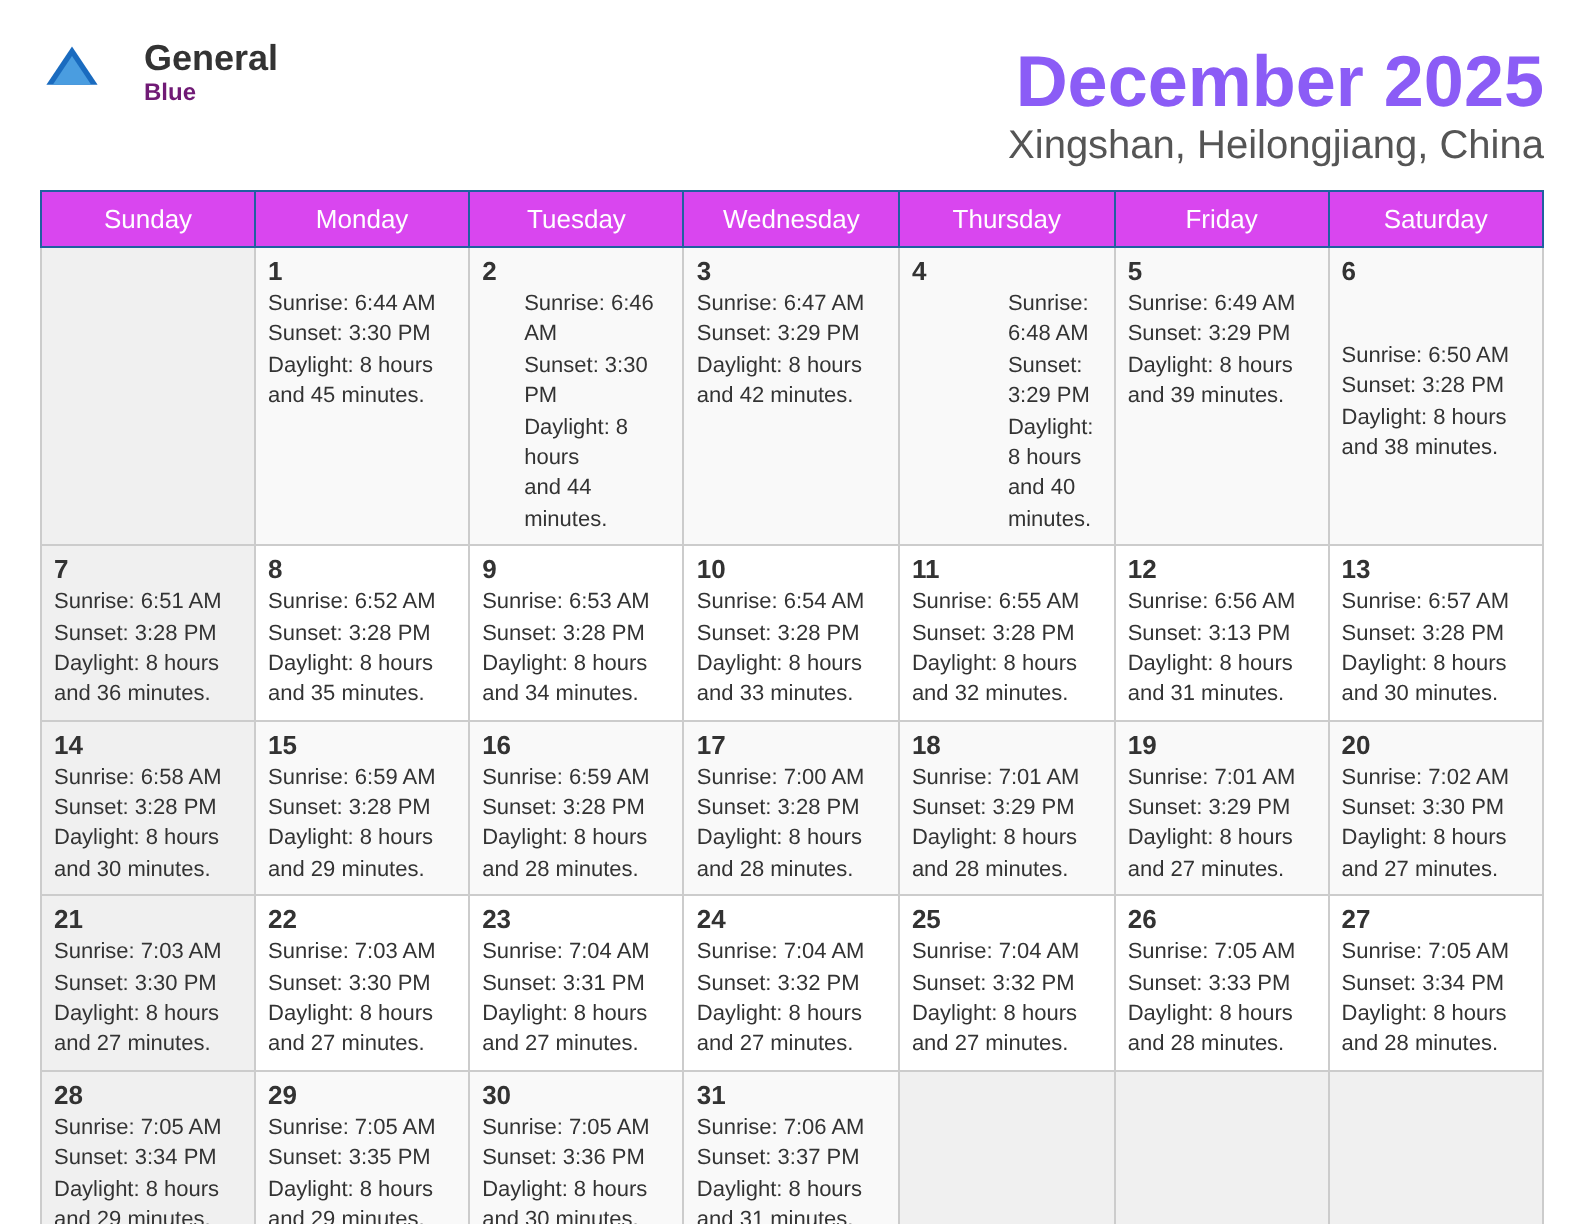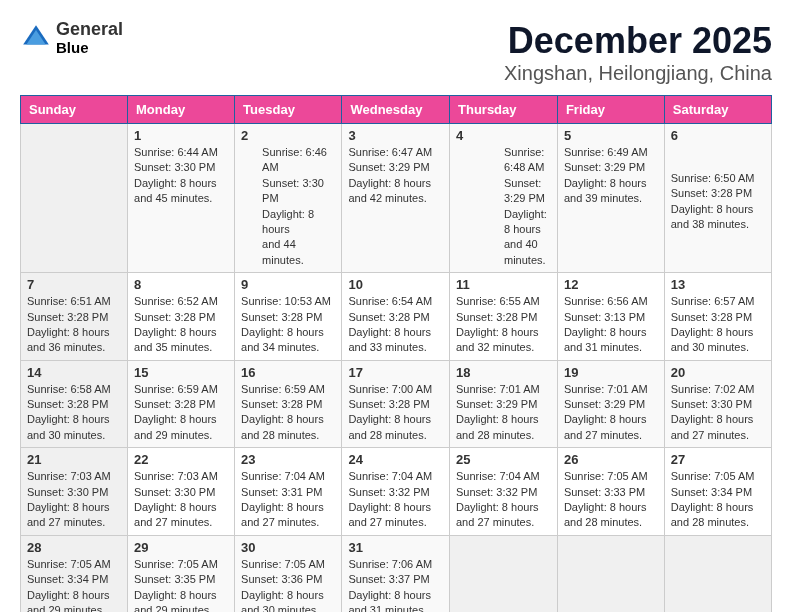--- a/index.html
+++ b/index.html
@@ -12,65 +12,65 @@
     }
     .header {
       display: flex;
       justify-content: space-between;
       align-items: flex-start;
       margin-bottom: 10px;
     }
     .logo {
       display: flex;
       align-items: center;
-      gap: 4px;
+      gap: 20px;
     }
     .logo-text {
       display: flex;
       flex-direction: column;
       line-height: 1.1;
     }
     .logo-general {
       font-size: 18px;
       font-weight: bold;
       color: #333;
     }
     .logo-blue {
-      font-size: 15px;
+      font-size: 12px;
       font-weight: bold;
-      color: #000000;
+      color: #701a75;
     }
     .logo-icon {
       width: 32px;
       height: 32px;
     }
     .title-area {
       text-align: right;
     }
     .month-title {
       font-size: 36px;
       font-weight: bold;
-      color: #0f172a;
+      color: #8b5cf6;
     }
     .subtitle {
       font-size: 20px;
       color: #555;
     }
     .calendar-table {
       width: 100%;
       border-collapse: collapse;
       border: 1px solid #ccc;
     }
     .calendar-table thead tr th {
-      background-color: #ec4899;
+      background-color: #d946ef;
       color: #fff;
       font-size: 13px;
-      font-weight: bold;
+      font-weight: normal;
       padding: 6px 8px;
-      text-align: left;
+      text-align: center;
       border: 1px solid #2060a0;
     }
     .calendar-table tbody tr td {
       vertical-align: top;
       padding: 4px 6px;
       border: 1px solid #ccc;
       width: 108px;
       min-height: 80px;
       font-size: 11px;
       color: #333;
@@ -186,21 +186,21 @@
         </td>
         <td>
           <span class="day-number">8</span>
           <div class="day-info" style="white-space: pre-line;">Sunrise: 6:52 AM
 Sunset: 3:28 PM
 Daylight: 8 hours
 and 35 minutes.</div>
         </td>
         <td>
           <span class="day-number">9</span>
-          <div class="day-info" style="white-space: pre-line;">Sunrise: 10:53 AM
+          <div class="day-info" style="white-space: pre-line;">Sunrise: 6:53 AM
 Sunset: 3:28 PM
 Daylight: 8 hours
 and 34 minutes.</div>
         </td>
         <td>
           <span class="day-number">10</span>
           <div class="day-info" style="white-space: pre-line;">Sunrise: 6:54 AM
 Sunset: 3:28 PM
 Daylight: 8 hours
 and 33 minutes.</div>

